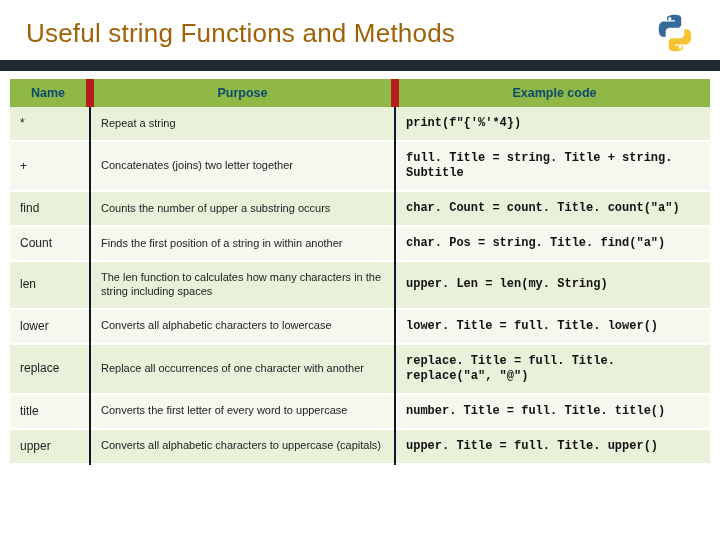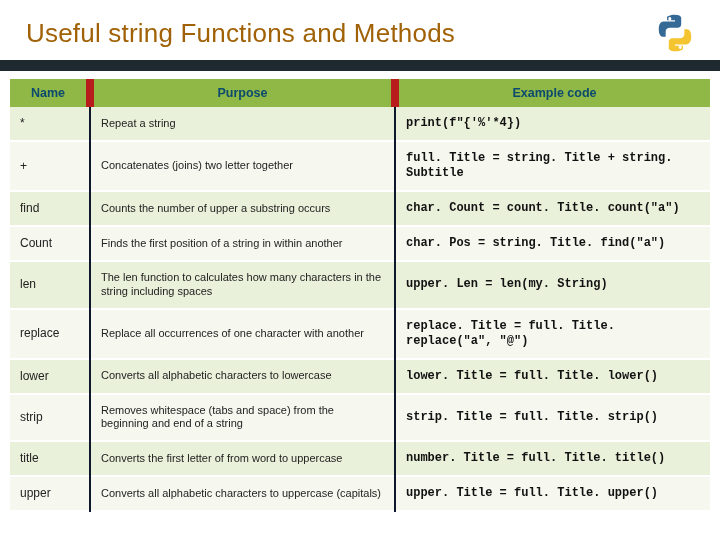--- a/index.html
+++ b/index.html
@@ -65,37 +65,32 @@
           <td class="name">Count</td>
           <td class="purpose">Finds the first position of a string in within another</td>
           <td class="code">char. Pos = string. Title. find("a")</td>
         </tr>
         <tr>
           <td class="name">len</td>
           <td class="purpose">The len function to calculates how many characters in the string including spaces</td>
           <td class="code">upper. Len = len(my. String)</td>
         </tr>
         <tr>
+          <td class="name">lower</td>
+          <td class="purpose">Converts all alphabetic characters to lowercase</td>
+          <td class="code">lower. Title = full. Title. lower()</td>
+        </tr>
+        <tr>
           <td class="name">replace</td>
           <td class="purpose">Replace all occurrences of one character with another</td>
           <td class="code">replace. Title = full. Title. replace("a", "@")</td>
         </tr>
         <tr>
-          <td class="name">lower</td>
-          <td class="purpose">Converts all alphabetic characters to lowercase</td>
-          <td class="code">lower. Title = full. Title. lower()</td>
-        </tr>
-        <tr>
-          <td class="name">strip</td>
-          <td class="purpose">Removes whitespace (tabs and space) from the beginning and end of a string</td>
-          <td class="code">strip. Title = full. Title. strip()</td>
-        </tr>
-        <tr>
           <td class="name">title</td>
-          <td class="purpose">Converts the first letter of from word to uppercase</td>
+          <td class="purpose">Converts the first letter of every word to uppercase</td>
           <td class="code">number. Title = full. Title. title()</td>
         </tr>
         <tr>
           <td class="name">upper</td>
           <td class="purpose">Converts all alphabetic characters to uppercase (capitals)</td>
           <td class="code">upper. Title = full. Title. upper()</td>
         </tr>
       </tbody>
     </table>
   </div>

